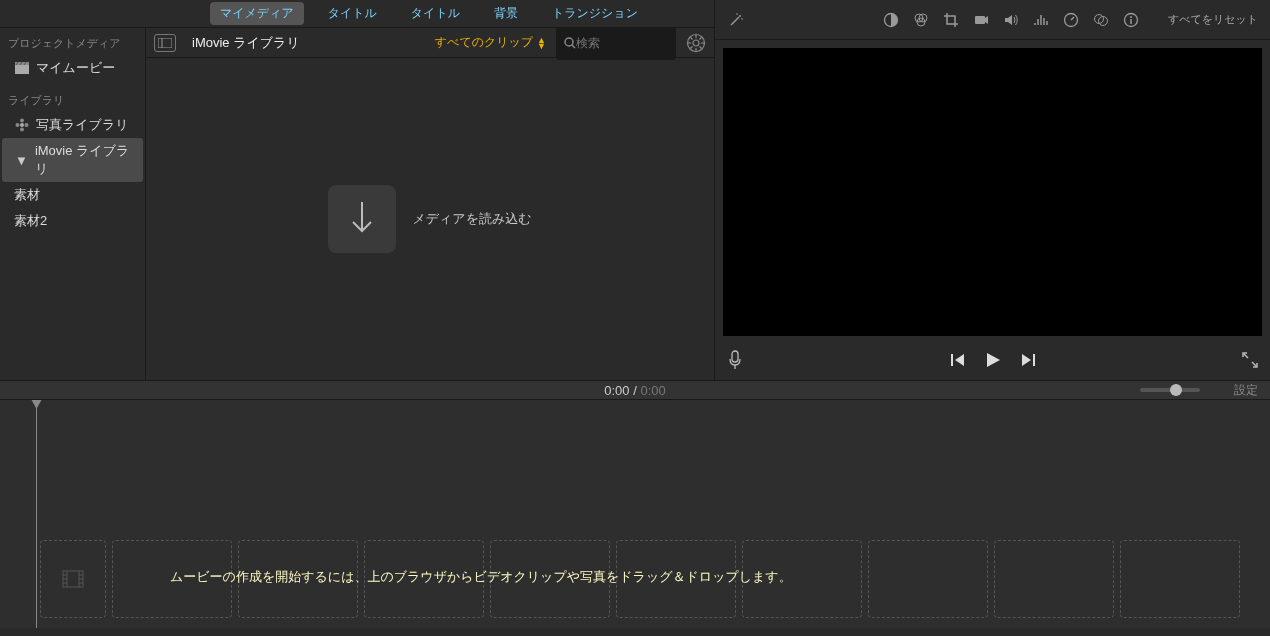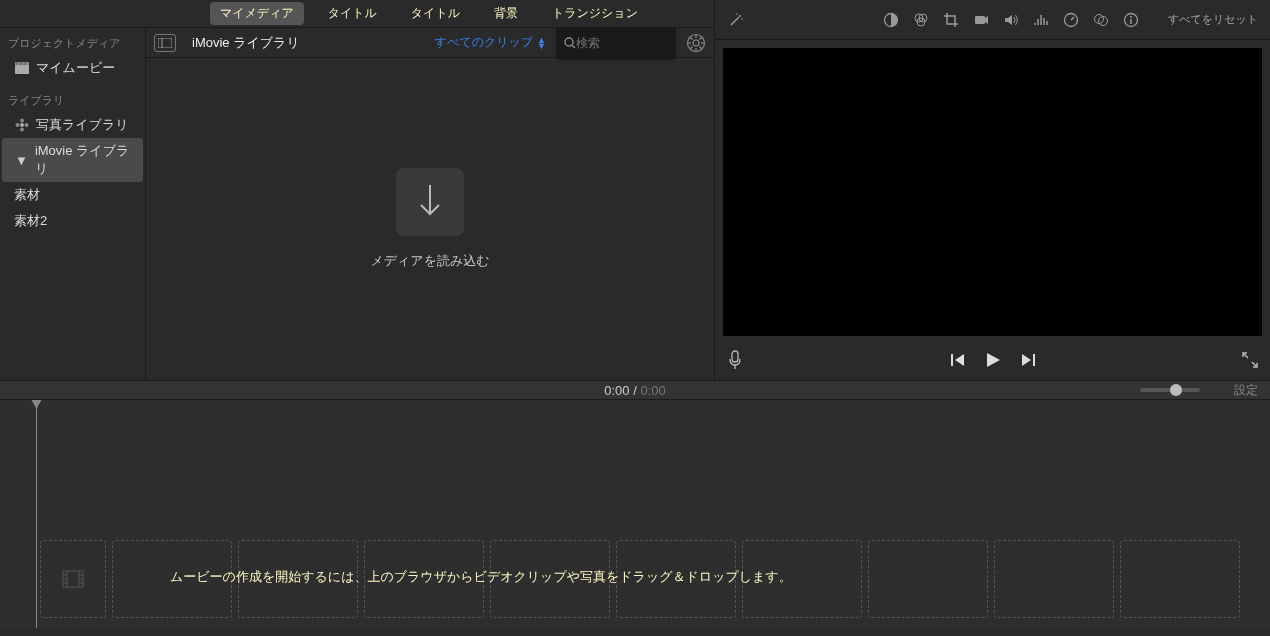--- a/index.html
+++ b/index.html
@@ -2,41 +2,41 @@
 <html><head>
 <meta charset="utf-8">
 <style>
 * { margin: 0; padding: 0; box-sizing: border-box; font-family: -apple-system, "Helvetica Neue", Arial, sans-serif; }
 body { background: #2a2a2a; color: #ccc; width: 1270px; height: 636px; overflow: hidden; font-size: 13px; }
 
 .top-area { display: flex; height: 380px; }
 .left-panel { width: 146px; background: #2a2a2a; border-right: 1px solid #1a1a1a; display: flex; flex-direction: column; }
 
 .tabs-row { height: 28px; display: flex; align-items: center; gap: 14px; padding-left: 210px; background: #2a2a2a; position: absolute; top: 0; left: 0; right: 556px; z-index: 2; border-bottom: 1px solid #1a1a1a; }
-.tab { color: #fef9c3; font-size: 12px; padding: 3px 10px; border-radius: 4px; cursor: pointer; }
+.tab { color: #7dd3fc; font-size: 12px; padding: 3px 10px; border-radius: 4px; cursor: pointer; }
 .tab.active { background: #555; }
 
 .section-header { color: #888; font-size: 11px; padding: 8px 8px 4px 8px; margin-top: 28px; }
 .section-header.nomt { margin-top: 4px; }
 .sb-item { display: flex; align-items: center; gap: 6px; padding: 4px 8px 4px 14px; color: #ddd; font-size: 13px; cursor: pointer; }
 .sb-item .icon { width: 16px; display: inline-flex; justify-content: center; }
 .sb-item.selected { background: #4a4a4a; border-radius: 3px; margin: 0 2px; padding-left: 12px; }
 .sb-sub { }
 
 .browser { flex: 1; display: flex; flex-direction: column; background: #2a2a2a; position: relative; margin-top: 28px; }
 .browser-head { height: 30px; display: flex; align-items: center; gap: 10px; padding: 0 8px; border-bottom: 1px solid #1a1a1a; }
 .bh-icon { width: 22px; height: 18px; border: 1px solid #777; border-radius: 3px; display: flex; align-items: center; justify-content: center; cursor: pointer; }
 .bh-title { color: #eee; font-weight: 500; flex: 0 0 auto; margin-left: 6px; }
 .bh-spacer { flex: 1; }
-.bh-filter { color: #3b82f6; font-size: 12px; display: flex; align-items: center; gap: 4px; cursor: pointer; }
+.bh-filter { color: #eab308; font-size: 12px; display: flex; align-items: center; gap: 4px; cursor: pointer; }
 .bh-search { background: #1a1a1a; border-radius: 4px; height: 22px; display: flex; align-items: center; padding: 17px 8px; width: 120px; }
 .bh-search input { background: transparent; border: none; outline: none; color: #ccc; font-size: 12px; width: 80px; }
 .bh-gear { cursor: pointer; }
 
-.browser-body { flex: 1; display: flex; flex-direction: column; align-items: center; justify-content: center; gap: 16px; }
+.browser-body { flex: 1; display: flex; align-items: center; justify-content: center; gap: 16px; }
 .import-box { width: 68px; height: 68px; background: #3a3a3a; border-radius: 8px; display: flex; align-items: center; justify-content: center; }
 .import-label { color: #ccc; font-size: 13px; }
 
 .viewer { width: 556px; background: #2a2a2a; display: flex; flex-direction: column; border-left: 1px solid #1a1a1a; }
 .viewer-tools { height: 40px; display: flex; align-items: center; padding: 0 12px; gap: 14px; border-bottom: 1px solid #1a1a1a; }
 .vt-left { display: flex; }
 .vt-spacer { flex: 1; }
 .vt-icons { display: flex; gap: 12px; align-items: center; }
 .vt-reset { color: #aaa; font-size: 11px; margin-left: 14px; cursor: pointer; }
 .tool-icon { width: 18px; height: 18px; color: #999; cursor: pointer; display: inline-flex; align-items: center; justify-content: center; }

